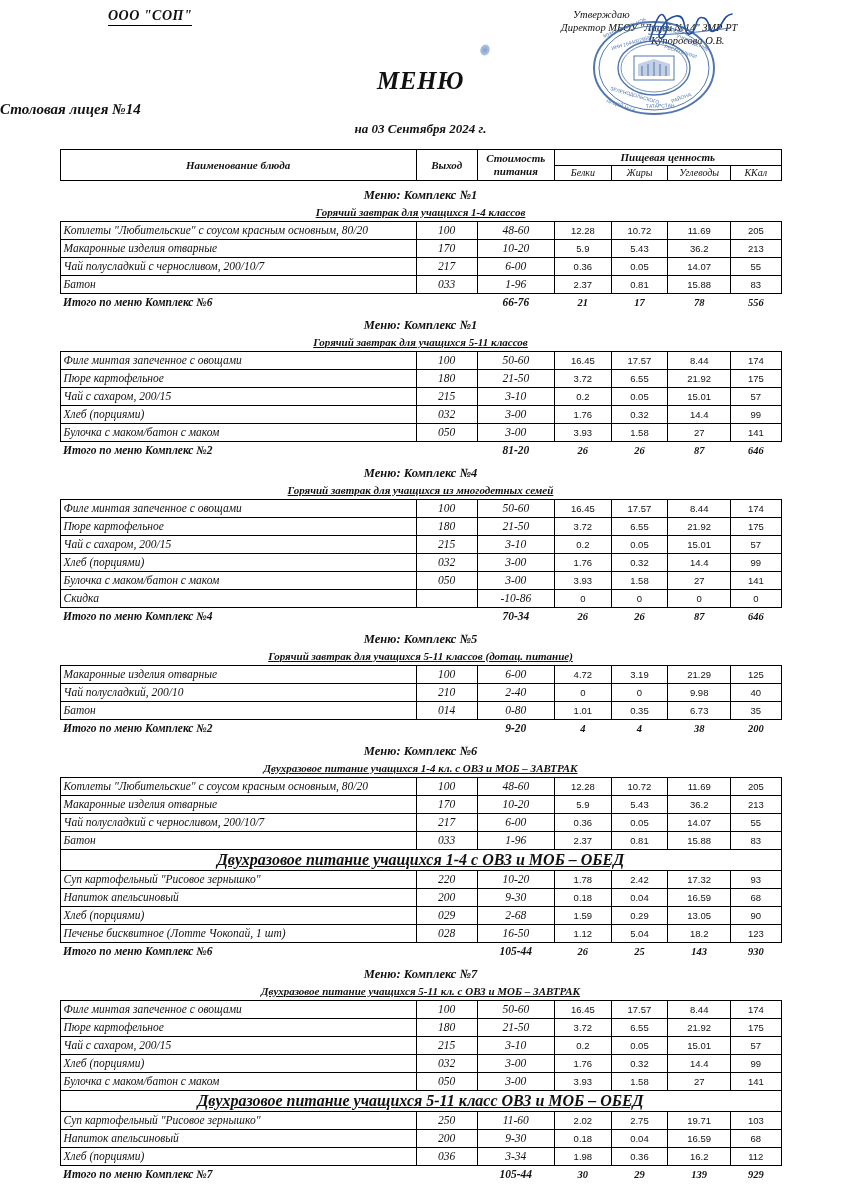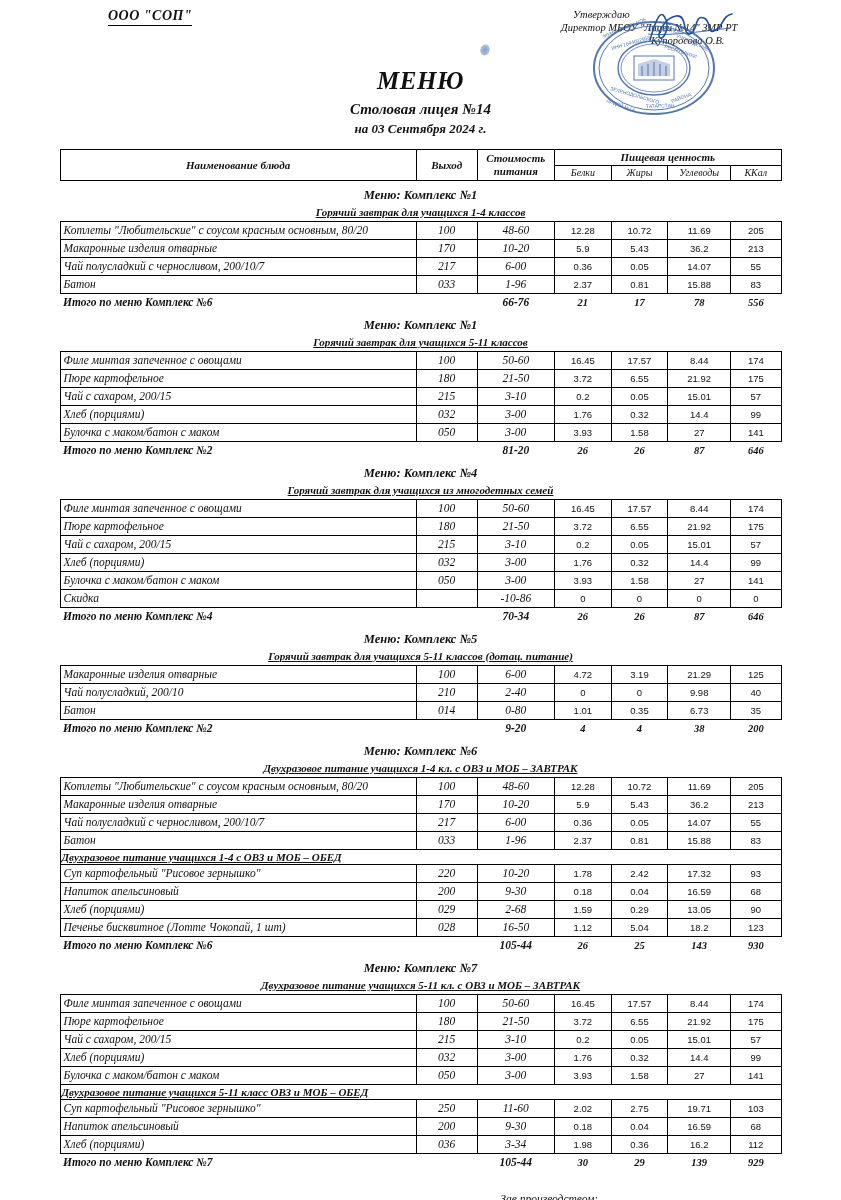--- a/index.html
+++ b/index.html
@@ -81,21 +81,21 @@
 
   .title {
     text-align: center;
     font-weight: bold;
     font-style: italic;
     font-size: 25px;
     margin-top: 20px;
     letter-spacing: 0.5px;
   }
   .subtitle {
-    text-align: center;
+    text-align: left;
     font-weight: bold;
     font-style: italic;
     font-size: 15px;
     margin-top: 6px;
   }
   .subtitle2 {
     text-align: center;
     font-weight: bold;
     font-style: italic;
     font-size: 13px;
@@ -175,23 +175,24 @@
     border: none;
     text-align: center;
     font-weight: bold;
     font-style: italic;
     font-size: 11px;
     padding-top: 0px;
     padding-bottom: 3px;
     text-decoration: underline;
   }
   tr.inline-sub td {
-    font-weight: bold;
-    font-style: italic;
-    font-size: 11px;
+    text-align: center;
+    font-weight: bold;
+    font-style: italic;
+    font-size: 16px;
     padding: 1px;
     text-decoration: underline;
     border-left: 1px solid #000;
     border-right: 1px solid #000;
     border-top: 1px solid #000;
     border-bottom: 1px solid #000;
   }
   tr.total td {
     border: none;
     font-weight: bold;

